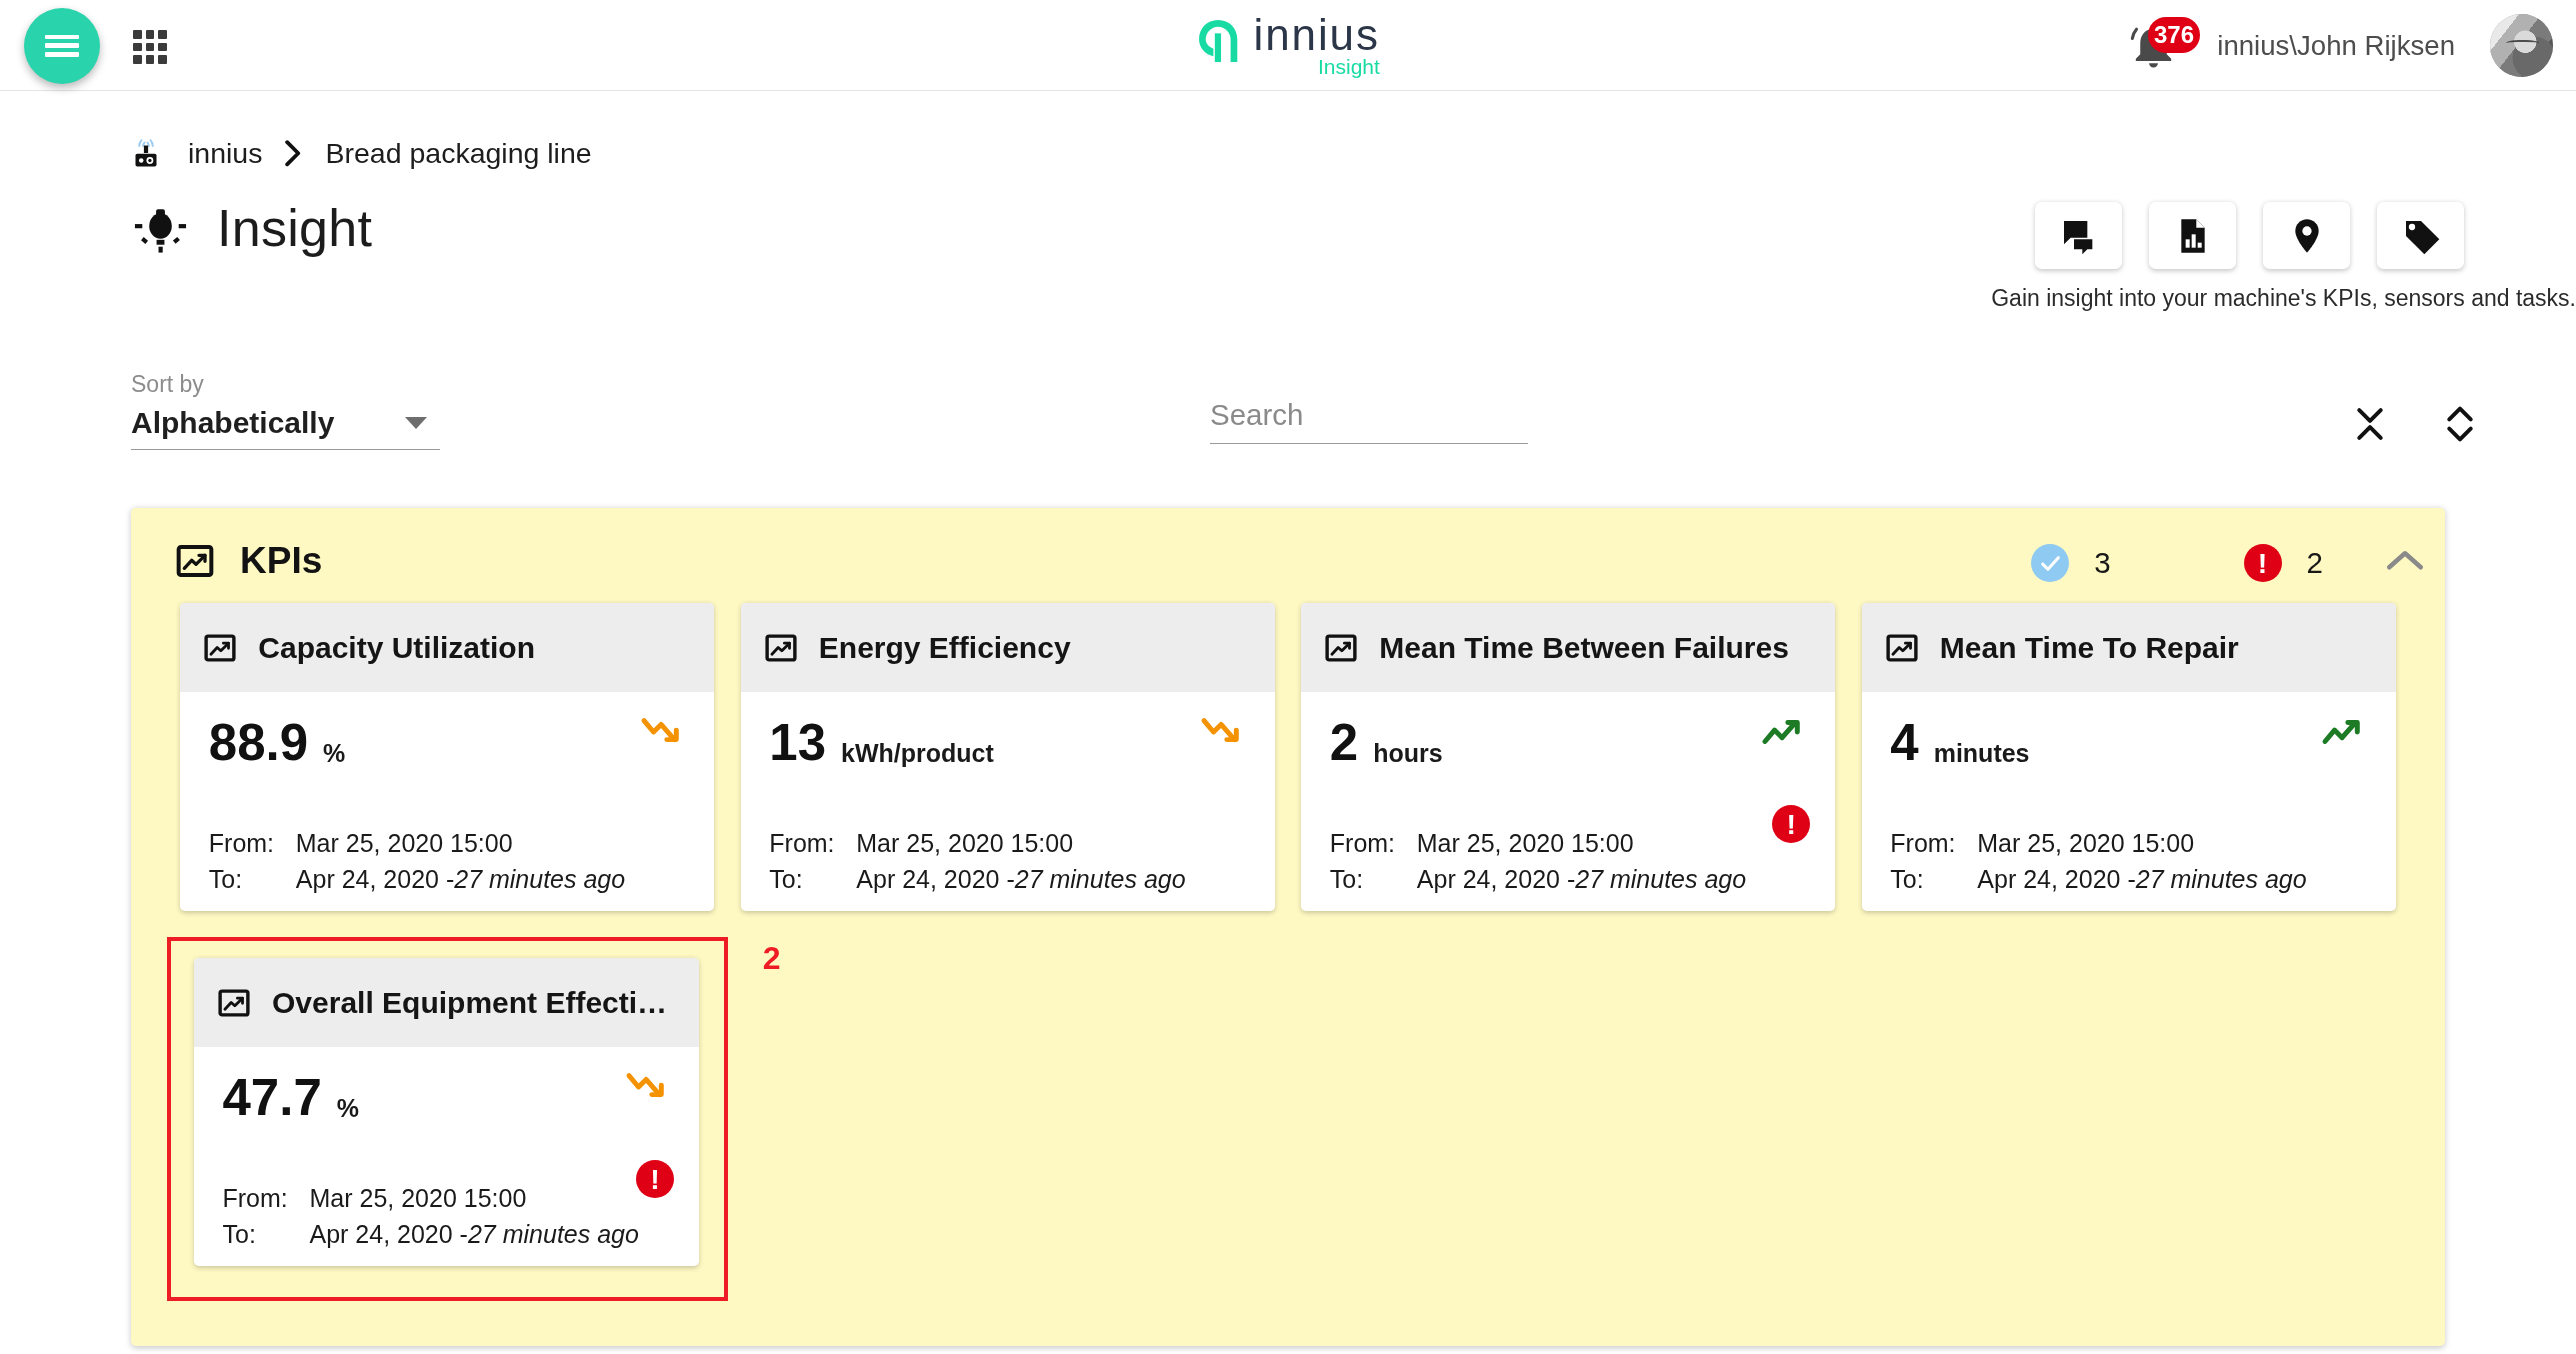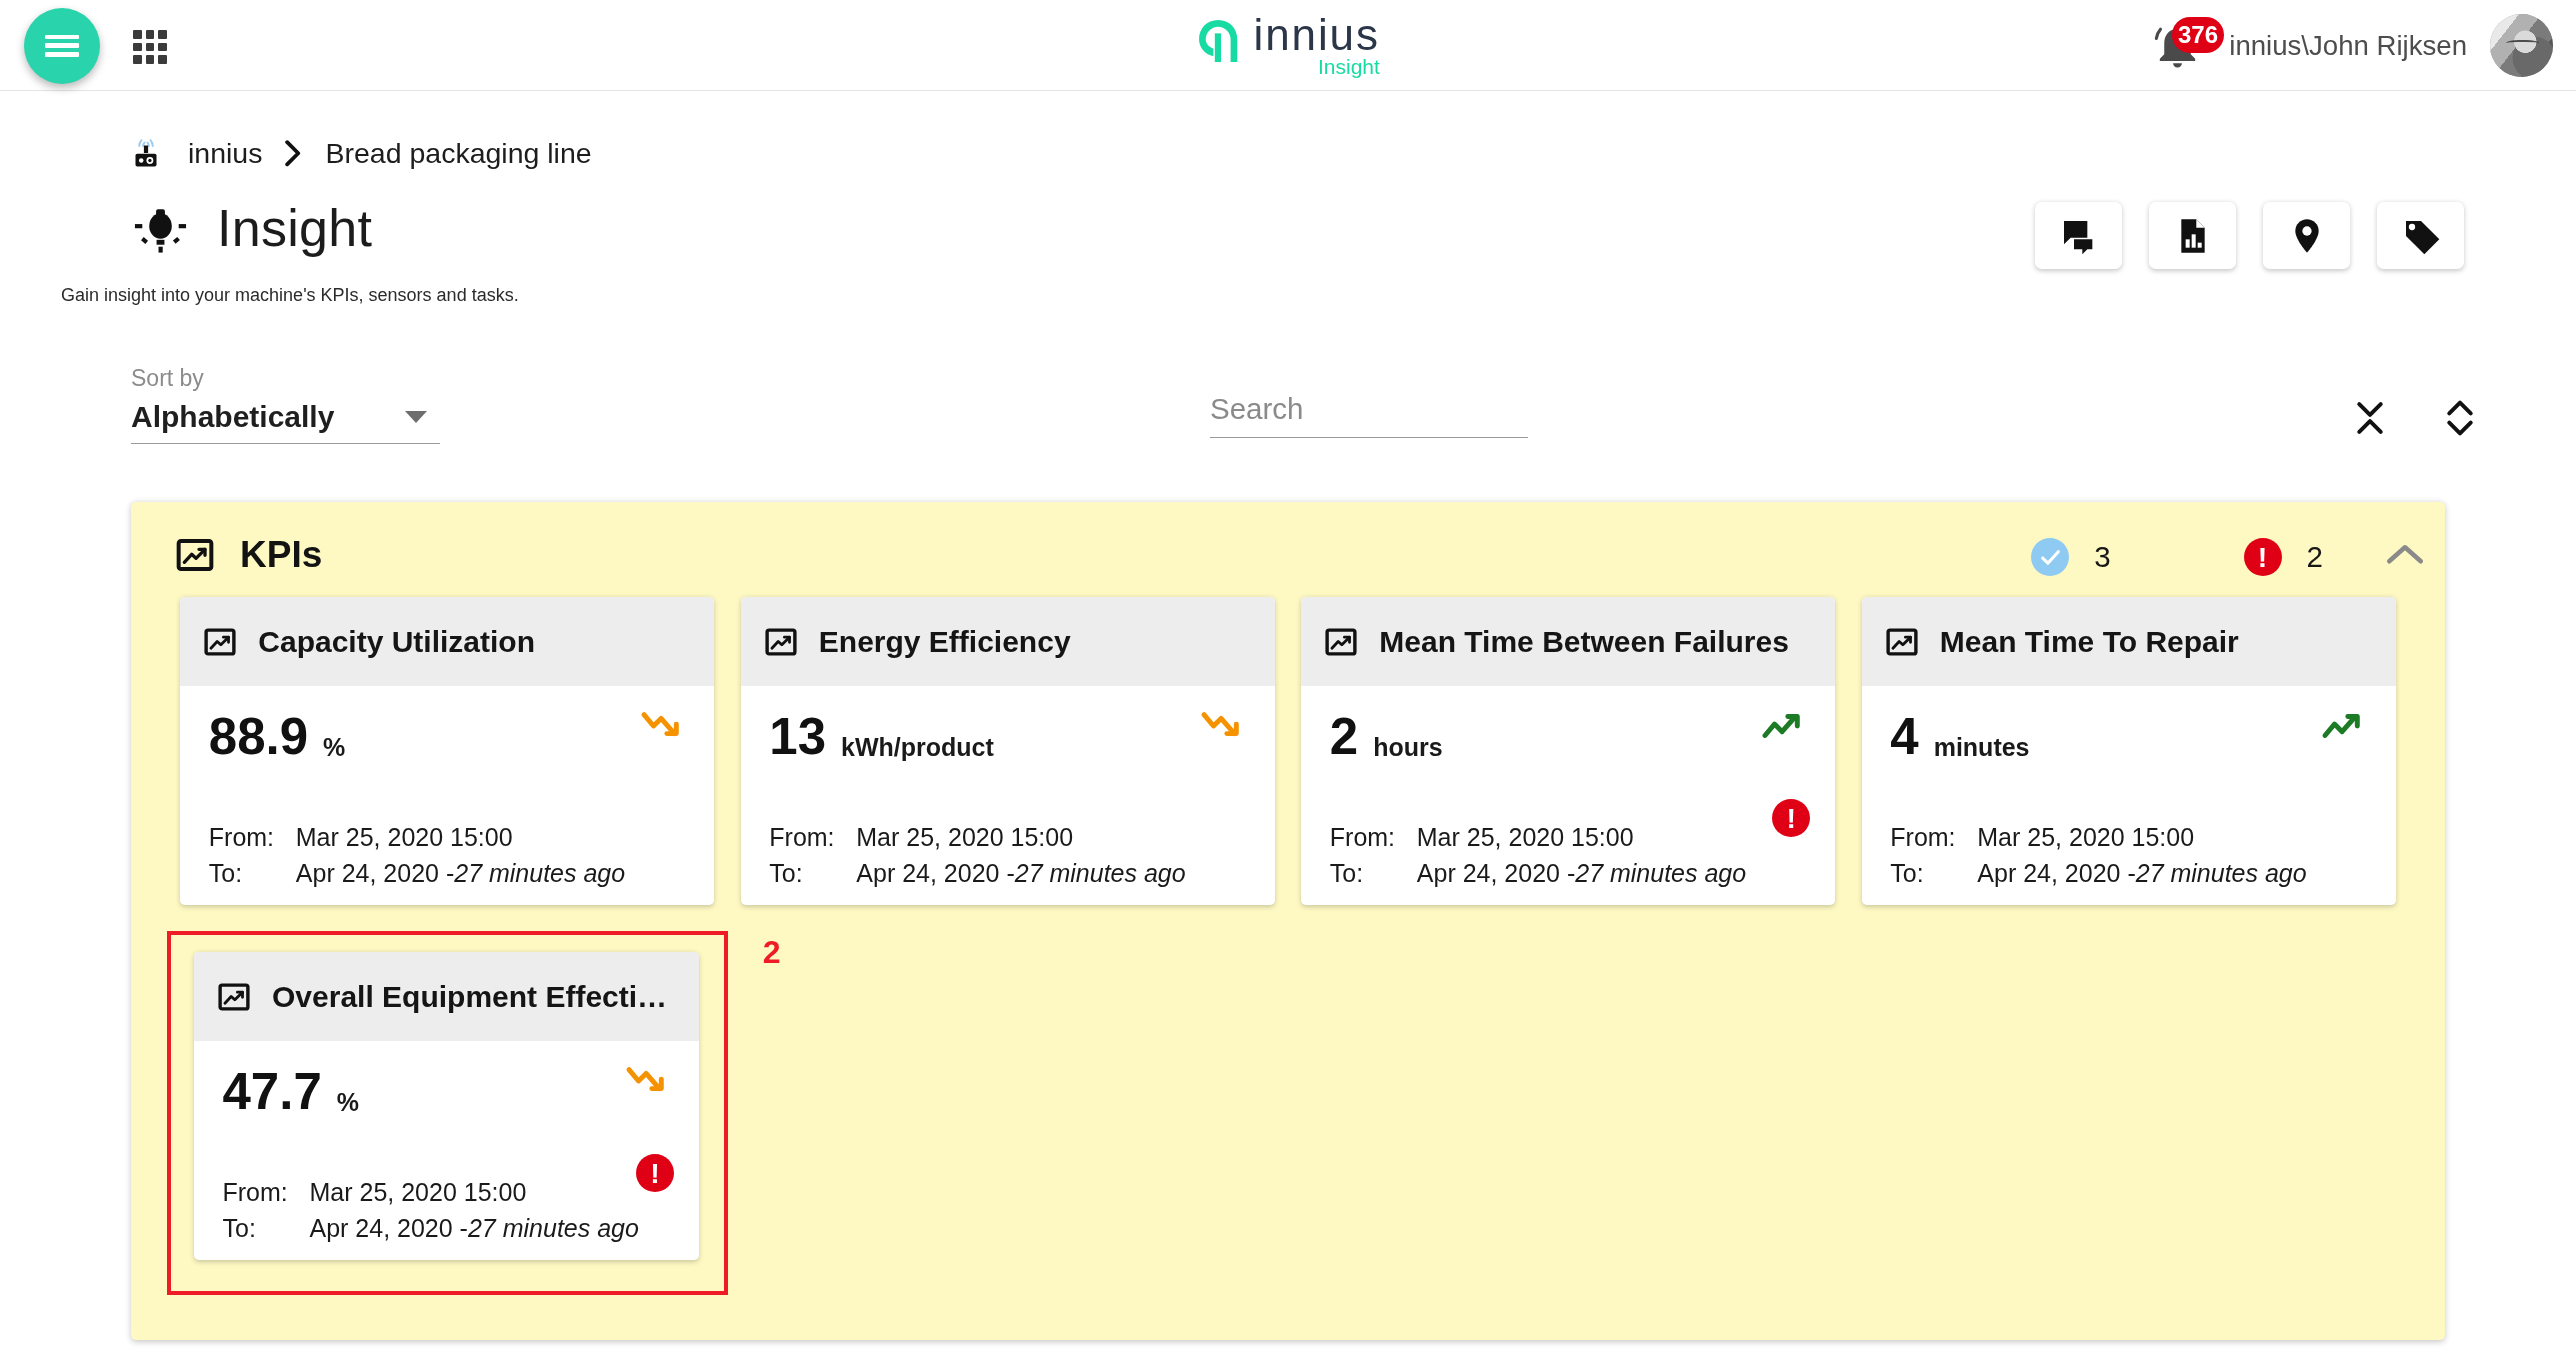--- a/index.html
+++ b/index.html
@@ -47,21 +47,21 @@
   .logo-mark { margin-right: 13.3px; margin-top: 3.8px; }
   .logo-text-col { display: flex; flex-direction: column; align-items: flex-end; }
   .logo-word {
     font-size: 44px; letter-spacing: 1.9px; color: #2b3648;
     font-weight: 300; line-height: 44px;
   }
   .logo-sub { font-size: 21px; color: #18dba4; font-weight: 400; line-height: 23px; margin-top: -1.9px; }
 
   .user-area {
     position: absolute; right: 23px; top: 0;
-    height: 91px; display: flex; align-items: center;
+    height: 91px; display: flex; align-items: center; gap: 12px;
   }
   .bell-wrap { position: relative; width: 53px; height: 53px; cursor: pointer; }
   .badge {
     position: absolute; left: 21px; top: -1.9px;
     min-width: 44px; height: 36px; padding: 0 5.7px;
     background: #e00016; color: #fff; border-radius: 18px;
     font-size: 24px; font-weight: 700;
     display: flex; align-items: center; justify-content: center;
     z-index: 3;
   }
@@ -102,22 +102,22 @@
   .bc-item { cursor: pointer; white-space: nowrap; }
 
   .title-row {
     display: flex; align-items: center;
     margin: 27px 0 0 131px;
   }
   .title-icon { margin-right: 27px; display: flex; align-items: center; }
   .page-title { font-size: 52px; font-weight: 400; color: #1c1c1c; letter-spacing: 0.3px; }
 
   .subtitle {
-    margin: 27px 0 0 61px;
-    font-size: 18px; color: #2b2b2b;
+    margin: 27px 0 0 85px;
+    font-size: 23px; color: #2b2b2b; text-align: right;
   }
 
   .action-btns {
     position: absolute; right: 112px; top: 202px;
     display: flex; gap: 27px;
   }
   .act-btn {
     width: 87px; height: 67px;
     background: #fff; border-radius: 6.7px;
     box-shadow: 0 1.9px 4.8px rgba(0,0,0,0.22);

